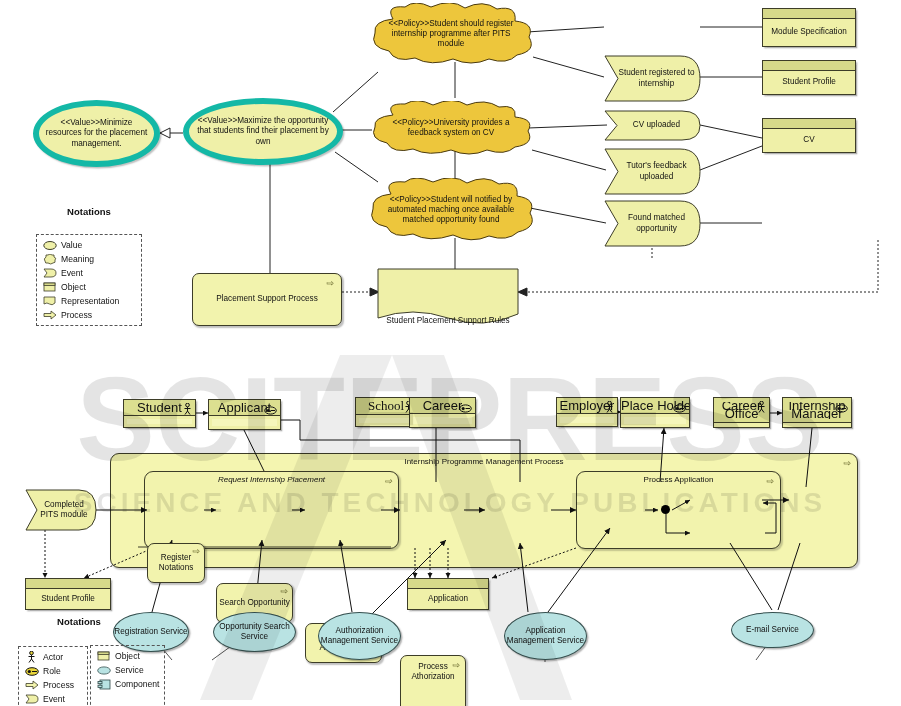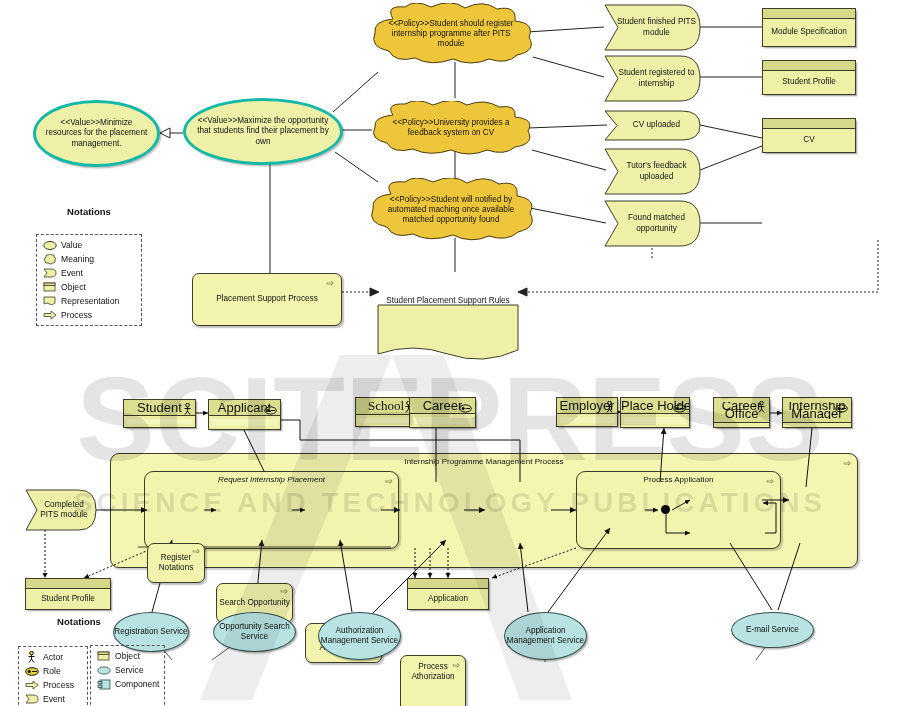--- a/index.html
+++ b/index.html
@@ -5,21 +5,21 @@
   html,body{margin:0;padding:0;background:#ffffff;}
   body{font-family:"Liberation Sans",sans-serif;}
   #canvas{position:relative;width:901px;height:706px;overflow:hidden;background:#fff;}
   #wm{position:absolute;inset:0;pointer-events:none;z-index:5;}
   svg.edges{position:absolute;left:0;top:0;width:901px;height:706px;overflow:visible;z-index:2;}
   .node{position:absolute;z-index:3;box-sizing:border-box;}
   .txt{font-size:8.2px;line-height:10.2px;color:#111;text-align:center;}
 
   
   .value{
-    background:#eff0a8;border:3px solid #14b8a6;border-radius:50%;
+    background:#eff0a8;border:6px solid #14b8a6;border-radius:50%;
     display:flex;align-items:center;justify-content:flex-start;padding:2px 6px;
     box-shadow:1.5px 1.5px 1.5px rgba(0,0,0,.25);
   }
   
   .cloud{display:flex;align-items:center;justify-content:center;}
   .cloud svg{position:absolute;left:0;top:0;}
   .cloud .lbl{position:relative;z-index:1;padding:0 14px;}
 
   
   .event{display:flex;align-items:center;justify-content:center;}
@@ -29,21 +29,21 @@
   
   .object{
     background:#eff0a8;border:1px solid #3d3d28;
     box-shadow:1.5px 1.5px 1.5px rgba(0,0,0,.3);
     display:flex;flex-direction:column;
   }
   .object .band{height:9px;background:#d6d98a;border-bottom:1px solid #3d3d28;flex:0 0 auto;}
   .object .body{flex:1;display:flex;align-items:center;justify-content:center;padding:0 3px;}
 
   
-  .repr{display:flex;align-items:flex-start;justify-content:center;margin-top:36px;}
+  .repr{display:flex;align-items:flex-end;justify-content:center;}
   .repr svg{position:absolute;left:0;top:0;}
   .repr .lbl{position:relative;z-index:1;padding:0 8px;margin-top:-8px;}
 
   
   .proc{
     background:#f2f3ad;border:1px solid #3d3d28;border-radius:7px;
     display:flex;align-items:center;justify-content:center;
     box-shadow:1.5px 1.5px 1.5px rgba(0,0,0,.25);position:relative;
   }
   .proc .arrw{position:absolute;font-size:9px;line-height:9px;color:#5a5a1f;}
@@ -167,26 +167,20 @@
 
   <div class="node cloud" style="left:363px;top:178px;width:176px;height:64px;">
     <svg width="176" height="64" viewBox="0 0 176 64">
       <path d="M28 16 Q20 2 42 4 Q52 -4 70 4 Q90 -5 104 5 Q122 -4 136 6 Q156 2 154 18
                Q174 21 167 35 Q175 49 155 54 Q144 64 126 58 Q108 66 90 57 Q66 65 50 56
                Q30 61 24 49 Q4 45 10 31 Q8 18 28 16 Z" fill="#edc63c" stroke="#4a3a10" stroke-width="1"></path>
     </svg>
     <div class="txt lbl">&lt;&lt;Policy&gt;&gt;Student will notified by automated maching once available matched opportunity found</div>
   </div>
 
-  <div class="node event" style="left:604px;top:4px;width:97px;height:47px;">
-    <svg width="97" height="47" viewBox="0 0 97 47">
-      <path d="M1 1 H76 Q96 1 96 23.5 Q96 46 76 46 H1 L14 23.5 Z" fill="#eff0a8" stroke="#3d3d28"></path>
-    </svg>
-    <div class="txt lbl">Student finished PITS module</div>
-  </div>
 
   <div class="node event" style="left:604px;top:55px;width:97px;height:47px;">
     <svg width="97" height="47" viewBox="0 0 97 47">
       <path d="M1 1 H76 Q96 1 96 23.5 Q96 46 76 46 H1 L14 23.5 Z" fill="#eff0a8" stroke="#3d3d28"></path>
     </svg>
     <div class="txt lbl">Student registered to internship</div>
   </div>
 
   <div class="node event" style="left:604px;top:110px;width:97px;height:31px;">
     <svg width="97" height="31" viewBox="0 0 97 31">

